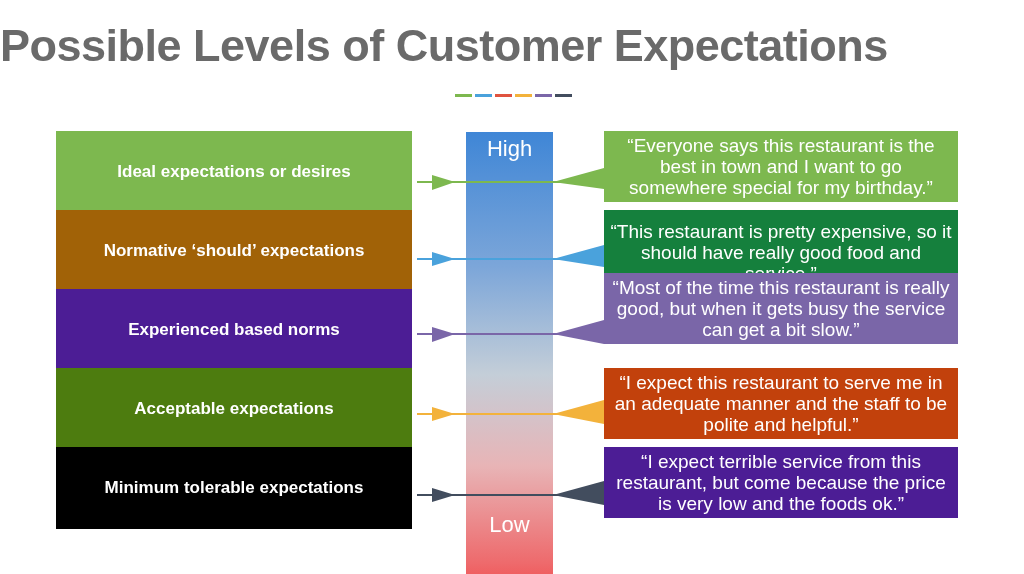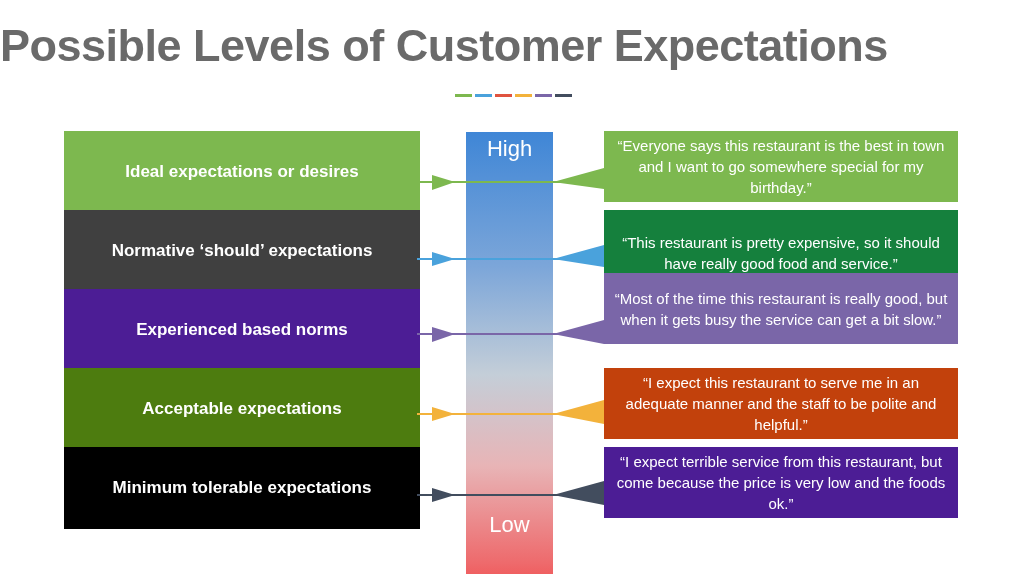--- a/index.html
+++ b/index.html
@@ -1,21 +1,21 @@
 <!DOCTYPE html>
 <html><head>
   <meta charset="utf-8">
   <style>
     html, body { margin:0; padding:0; }
     body { width:1024px; height:574px; background:#ffffff; position:relative; overflow:hidden; font-family:"Liberation Sans", "DejaVu Sans", sans-serif; }
     .title { position:absolute; left:0; top:20px; width:1024px; text-align:left; font-size:45px; font-weight:bold; color:#6a6a6a; letter-spacing:-0.5px; }
     .dashes { position:absolute; left:455px; top:94px; display:flex; gap:3px; }
     .dashes span { display:block; width:17px; height:3px; }
-    .lbox { position:absolute; left:64px; width:356px; height:82px; display:flex; align-items:center; justify-content:center; color:#fff; font-weight:bold; font-size:17px; text-align:center; }
-    .rbox { position:absolute; left:604px; width:354px; height:71px; display:flex; align-items:center; justify-content:center; color:#fff; font-size:15px; line-height:21px; text-align:center; padding:0 6px; box-sizing:border-box; }
+    .lbox { position:absolute; left:56px; width:356px; height:82px; display:flex; align-items:center; justify-content:center; color:#fff; font-weight:bold; font-size:17px; text-align:center; }
+    .rbox { position:absolute; left:604px; width:354px; height:71px; display:flex; align-items:center; justify-content:center; color:#fff; font-size:19px; line-height:21px; text-align:center; padding:0 6px; box-sizing:border-box; }
     .bar { position:absolute; left:466px; top:132px; width:87px; height:539px; background:linear-gradient(to bottom, #3f86d6 0%, #7ca6d9 25%, #c4ced8 45%, #e8b4b6 62%, #ee6a6c 80%, #f42a2a 92%, #ff0000 100%); }
     .bar-label { position:absolute; left:0; width:87px; text-align:center; color:#fff; font-size:22px; }
     svg.connectors { position:absolute; left:0; top:0; width:1024px; height:574px; pointer-events:none; }
   </style>
 </head>
 <body>
 
 <div class="title">Possible Levels of Customer Expectations</div>
 
 <div class="dashes">
@@ -23,21 +23,21 @@
   <span style="background:#4aa2dc"></span>
   <span style="background:#e0533f"></span>
   <span style="background:#f3b23b"></span>
   <span style="background:#7a66a8"></span>
   <span style="background:#424d5e"></span>
 </div>
 
 <div class="lbox" style="top:131px;background:#7db84f">
     <span>Ideal expectations or desires</span>
   </div>
-<div class="lbox" style="top:210px;background:#404040">
+<div class="lbox" style="top:210px;background:#a16207">
     <span>Normative ‘should’ expectations</span>
   </div>
 <div class="lbox" style="top:289px;background:#4c1d95">
     <span>Experienced based norms</span>
   </div>
 <div class="lbox" style="top:368px;background:#4d7c0f">
     <span>Acceptable expectations</span>
   </div>
 <div class="lbox" style="top:447px;background:#000000">
     <span>Minimum tolerable expectations</span>

